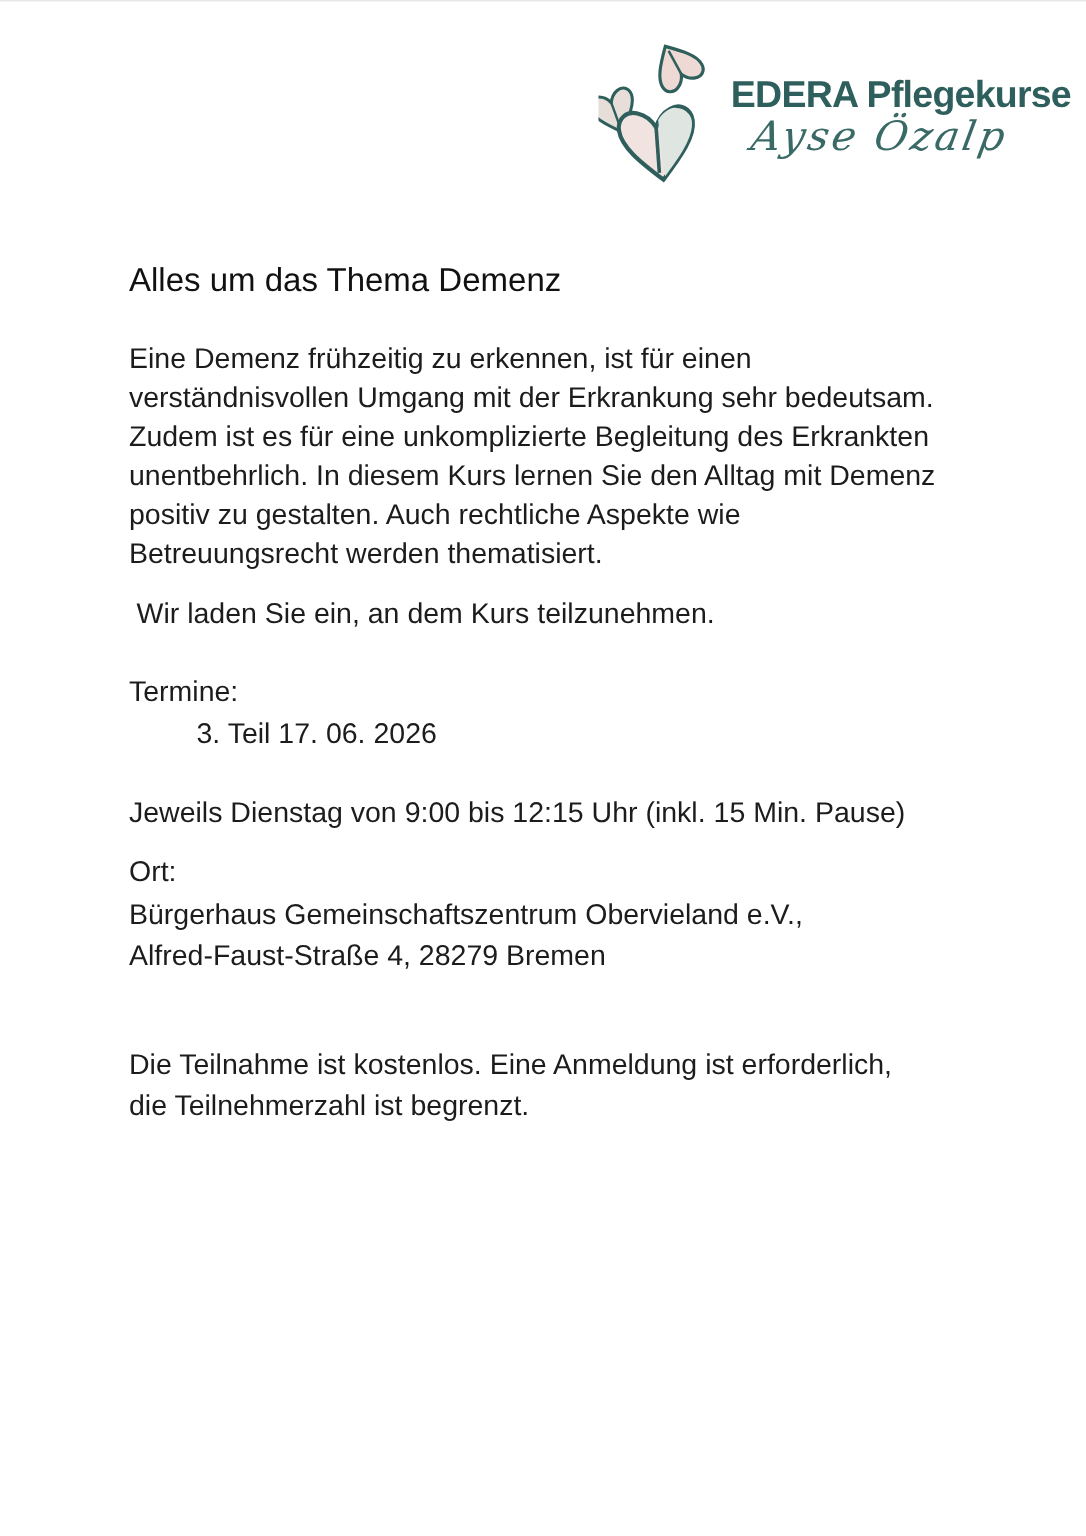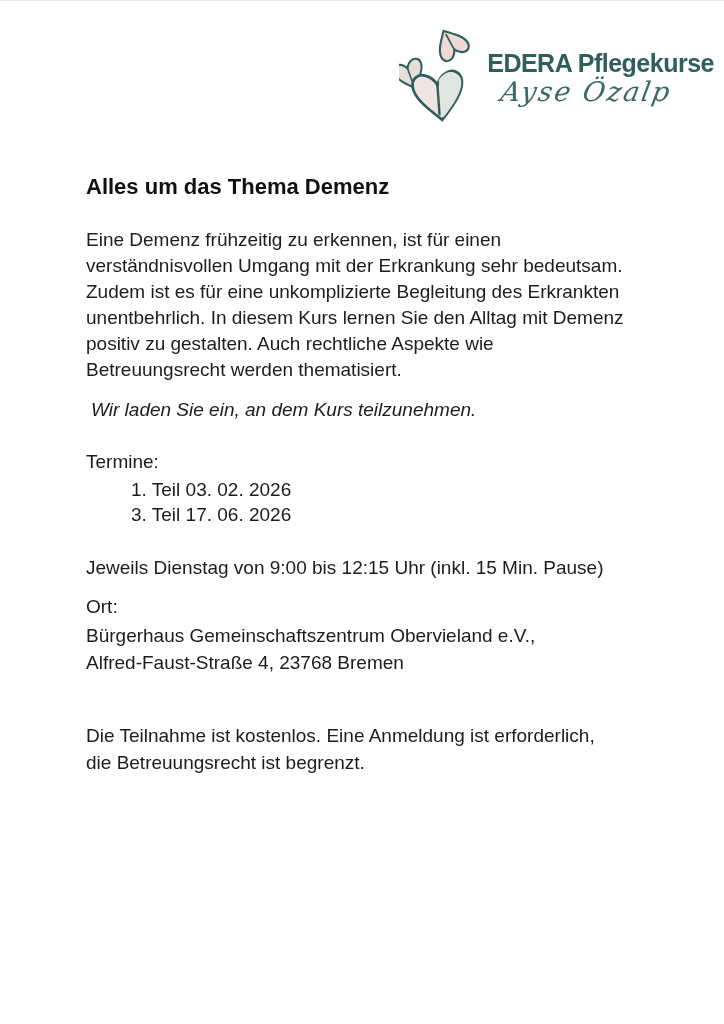--- a/index.html
+++ b/index.html
@@ -61,26 +61,26 @@
     top: 172px;
     left: 86px;
     right: 56px;
     font-size: 19px;
     line-height: 26px;
   }
   .pre { white-space: pre-line; }
   h1.title {
     font-size: 22px;
     line-height: 28px;
-    font-weight: 700;
+    font-weight: 400;
     color: #111111;
     margin: 0 0 26px 0;
   }
   .intro { margin: 0 0 14px 0; }
-  .invitation { margin: 0 0 26px 0; padding-left: 5px; font-style: italic; }
+  .invitation { margin: 0 0 26px 0; padding-left: 5px; }
   .sec-heading {
     font-weight: 400;
     margin: 0 0 2px 0;
   }
   .termine-list {
     margin: 0 0 28px 0;
     padding-left: 45px;
     line-height: 25px;
   }
   .schedule { margin: 0 0 13px 0; }
@@ -130,29 +130,28 @@
 verständnisvollen Umgang mit der Erkrankung sehr bedeutsam.
 Zudem ist es für eine unkomplizierte Begleitung des Erkrankten
 unentbehrlich. In diesem Kurs lernen Sie den Alltag mit Demenz
 positiv zu gestalten. Auch rechtliche Aspekte wie
 Betreuungsrecht werden thematisiert.</p>
 
     <p class="invitation">Wir laden Sie ein, an dem Kurs teilzunehmen.</p>
 
     <p class="sec-heading">Termine:</p>
     <div class="termine-list">
-      <div>1. Teil 03. 02. 2026</div>
       <div>3. Teil 17. 06. 2026</div>
     </div>
 
     <p class="schedule">Jeweils Dienstag von 9:00 bis 12:15 Uhr (inkl. 15 Min. Pause)</p>
 
     <p class="sec-heading">Ort:</p>
     <p class="address pre">Bürgerhaus Gemeinschaftszentrum Obervieland e.V.,
-Alfred-Faust-Straße 4, 23768 Bremen</p>
+Alfred-Faust-Straße 4, 28279 Bremen</p>
 
 
     <p class="teilnahme pre">Die Teilnahme ist kostenlos. Eine Anmeldung ist erforderlich,
-die Betreuungsrecht ist begrenzt.</p>
+die Teilnehmerzahl ist begrenzt.</p>
 
 
   </div>
 </div>
 
 </body></html>

